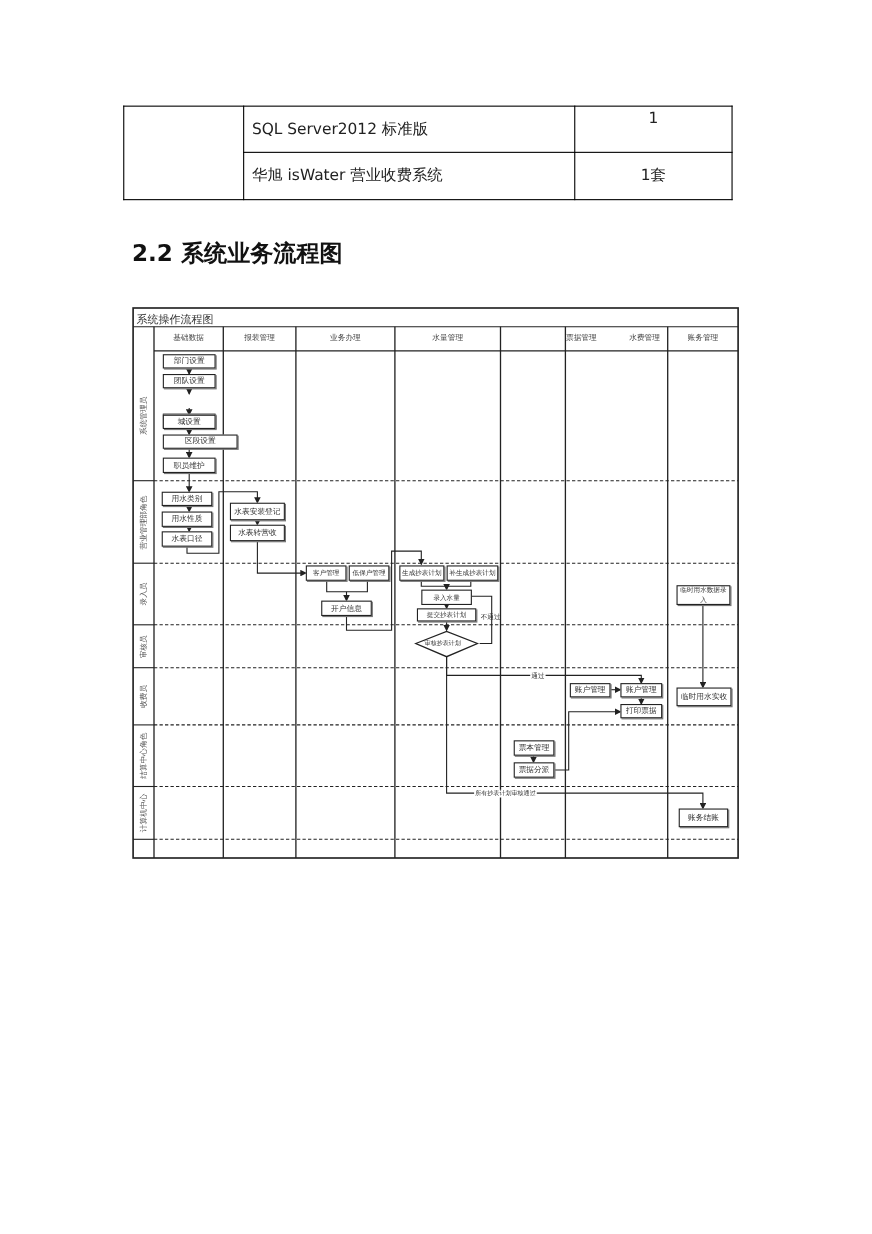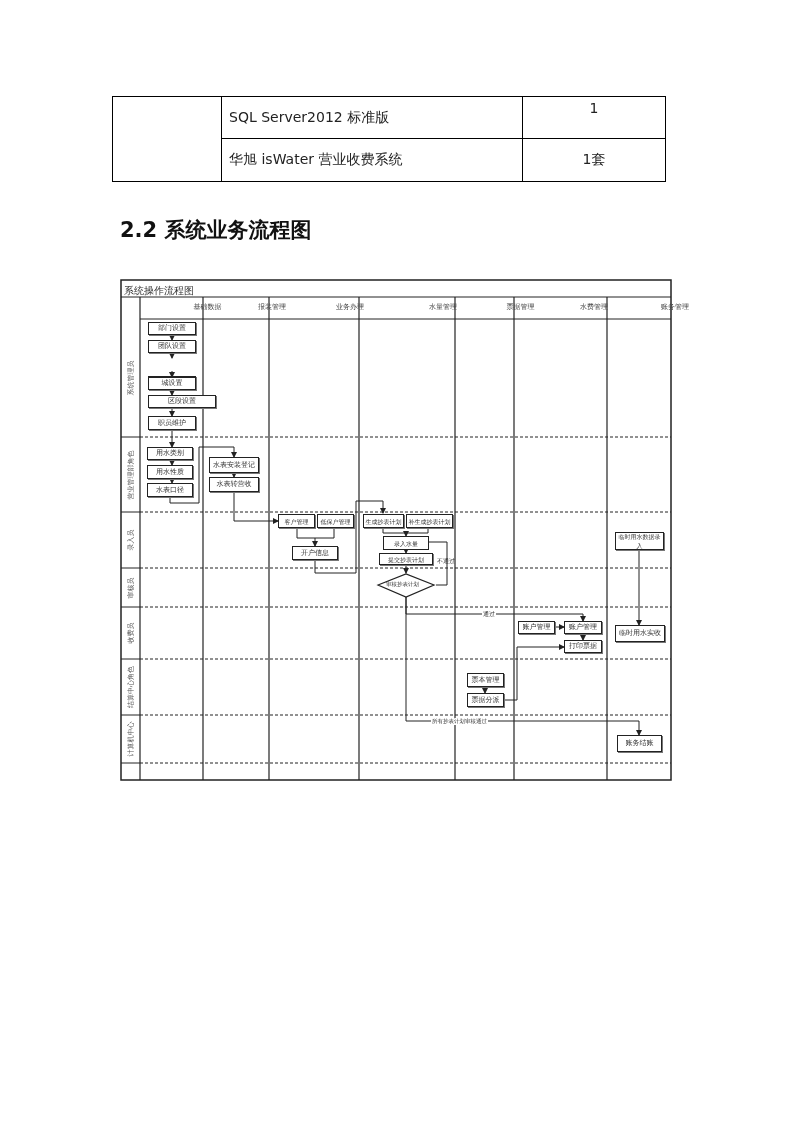--- a/index.html
+++ b/index.html
@@ -2,21 +2,21 @@
 <html><head>
 <meta charset="utf-8">
 <style>
   html, body { margin:0; padding:0; background:#fff; }
   body { width:793px; height:1122px; position:relative; overflow:hidden; font-family:"DejaVu Sans", sans-serif; color:#111; }
   
   .t-line { position:absolute; background:#000; }
   .cell-text { position:absolute; font-size:14px; color:#222; white-space:nowrap; }
   .heading { position:absolute; left:120px; top:216px; font-size:21px; font-weight:bold; color:#111; font-family:"DejaVu Sans", sans-serif; }
   .d-text { position:absolute; font-family:"DejaVu Serif", serif; font-size:7px; color:#333; white-space:nowrap; }
-  .col-head { position:absolute; top:302px; font-family:"DejaVu Serif", serif; font-size:7px; color:#444; text-align:center;margin-left:36px; }
+  .col-head { position:absolute; top:302px; font-family:"DejaVu Serif", serif; font-size:7px; color:#444; text-align:center; }
   .row-label { position:absolute; left:121px; width:19px; font-family:"DejaVu Serif", serif; font-size:7px; color:#555; display:flex; align-items:center; justify-content:center; }
   .row-label span { transform:rotate(-90deg); white-space:nowrap; display:block; }
   .box { position:absolute; border:1.5px solid #222; background:#fff; font-family:"DejaVu Serif", serif; font-size:7px; color:#333; display:flex; align-items:center; justify-content:center; text-align:center; box-sizing:border-box; line-height:9px; box-shadow:1px 1px 0 #777; }
   .box.small { font-size:6px; }
   svg.overlay { position:absolute; left:0; top:0; }
 </style>
 </head>
 <body>
 
 <div>
@@ -120,22 +120,22 @@
 
     <polygon points="378,585 406,574 434,585 406,597" fill="#fff" stroke="#222" stroke-width="1.2"></polygon>
   </svg>
 
   <div class="d-text" style="left:124px;top:284px;font-size:10px;">系统操作流程图</div>
 
   <div class="col-head" style="left:140px;width:63px;">基础数据</div>
   <div class="col-head" style="left:203px;width:66px;">报装管理</div>
   <div class="col-head" style="left:269px;width:90px;">业务办理</div>
   <div class="col-head" style="left:359px;width:96px;">水量管理</div>
-  <div class="col-head" style="left:455px;width:59px;">票据管理</div>
-  <div class="col-head" style="left:514px;width:88px;">水费管理</div>
+  <div class="col-head" style="left:455px;width:59px;padding-left:44px;">票据管理</div>
+  <div class="col-head" style="left:514px;width:88px;padding-left:28px;">水费管理</div>
   <div class="col-head" style="left:607px;width:64px;">账务管理</div>
 
   <div class="row-label" style="top:319px;height:118px;">
       <span>系统管理员</span>
     </div>
   <div class="row-label" style="top:437px;height:75px;">
       <span>营业管理部角色</span>
     </div>
   <div class="row-label" style="top:512px;height:56px;">
       <span>录入员</span>

